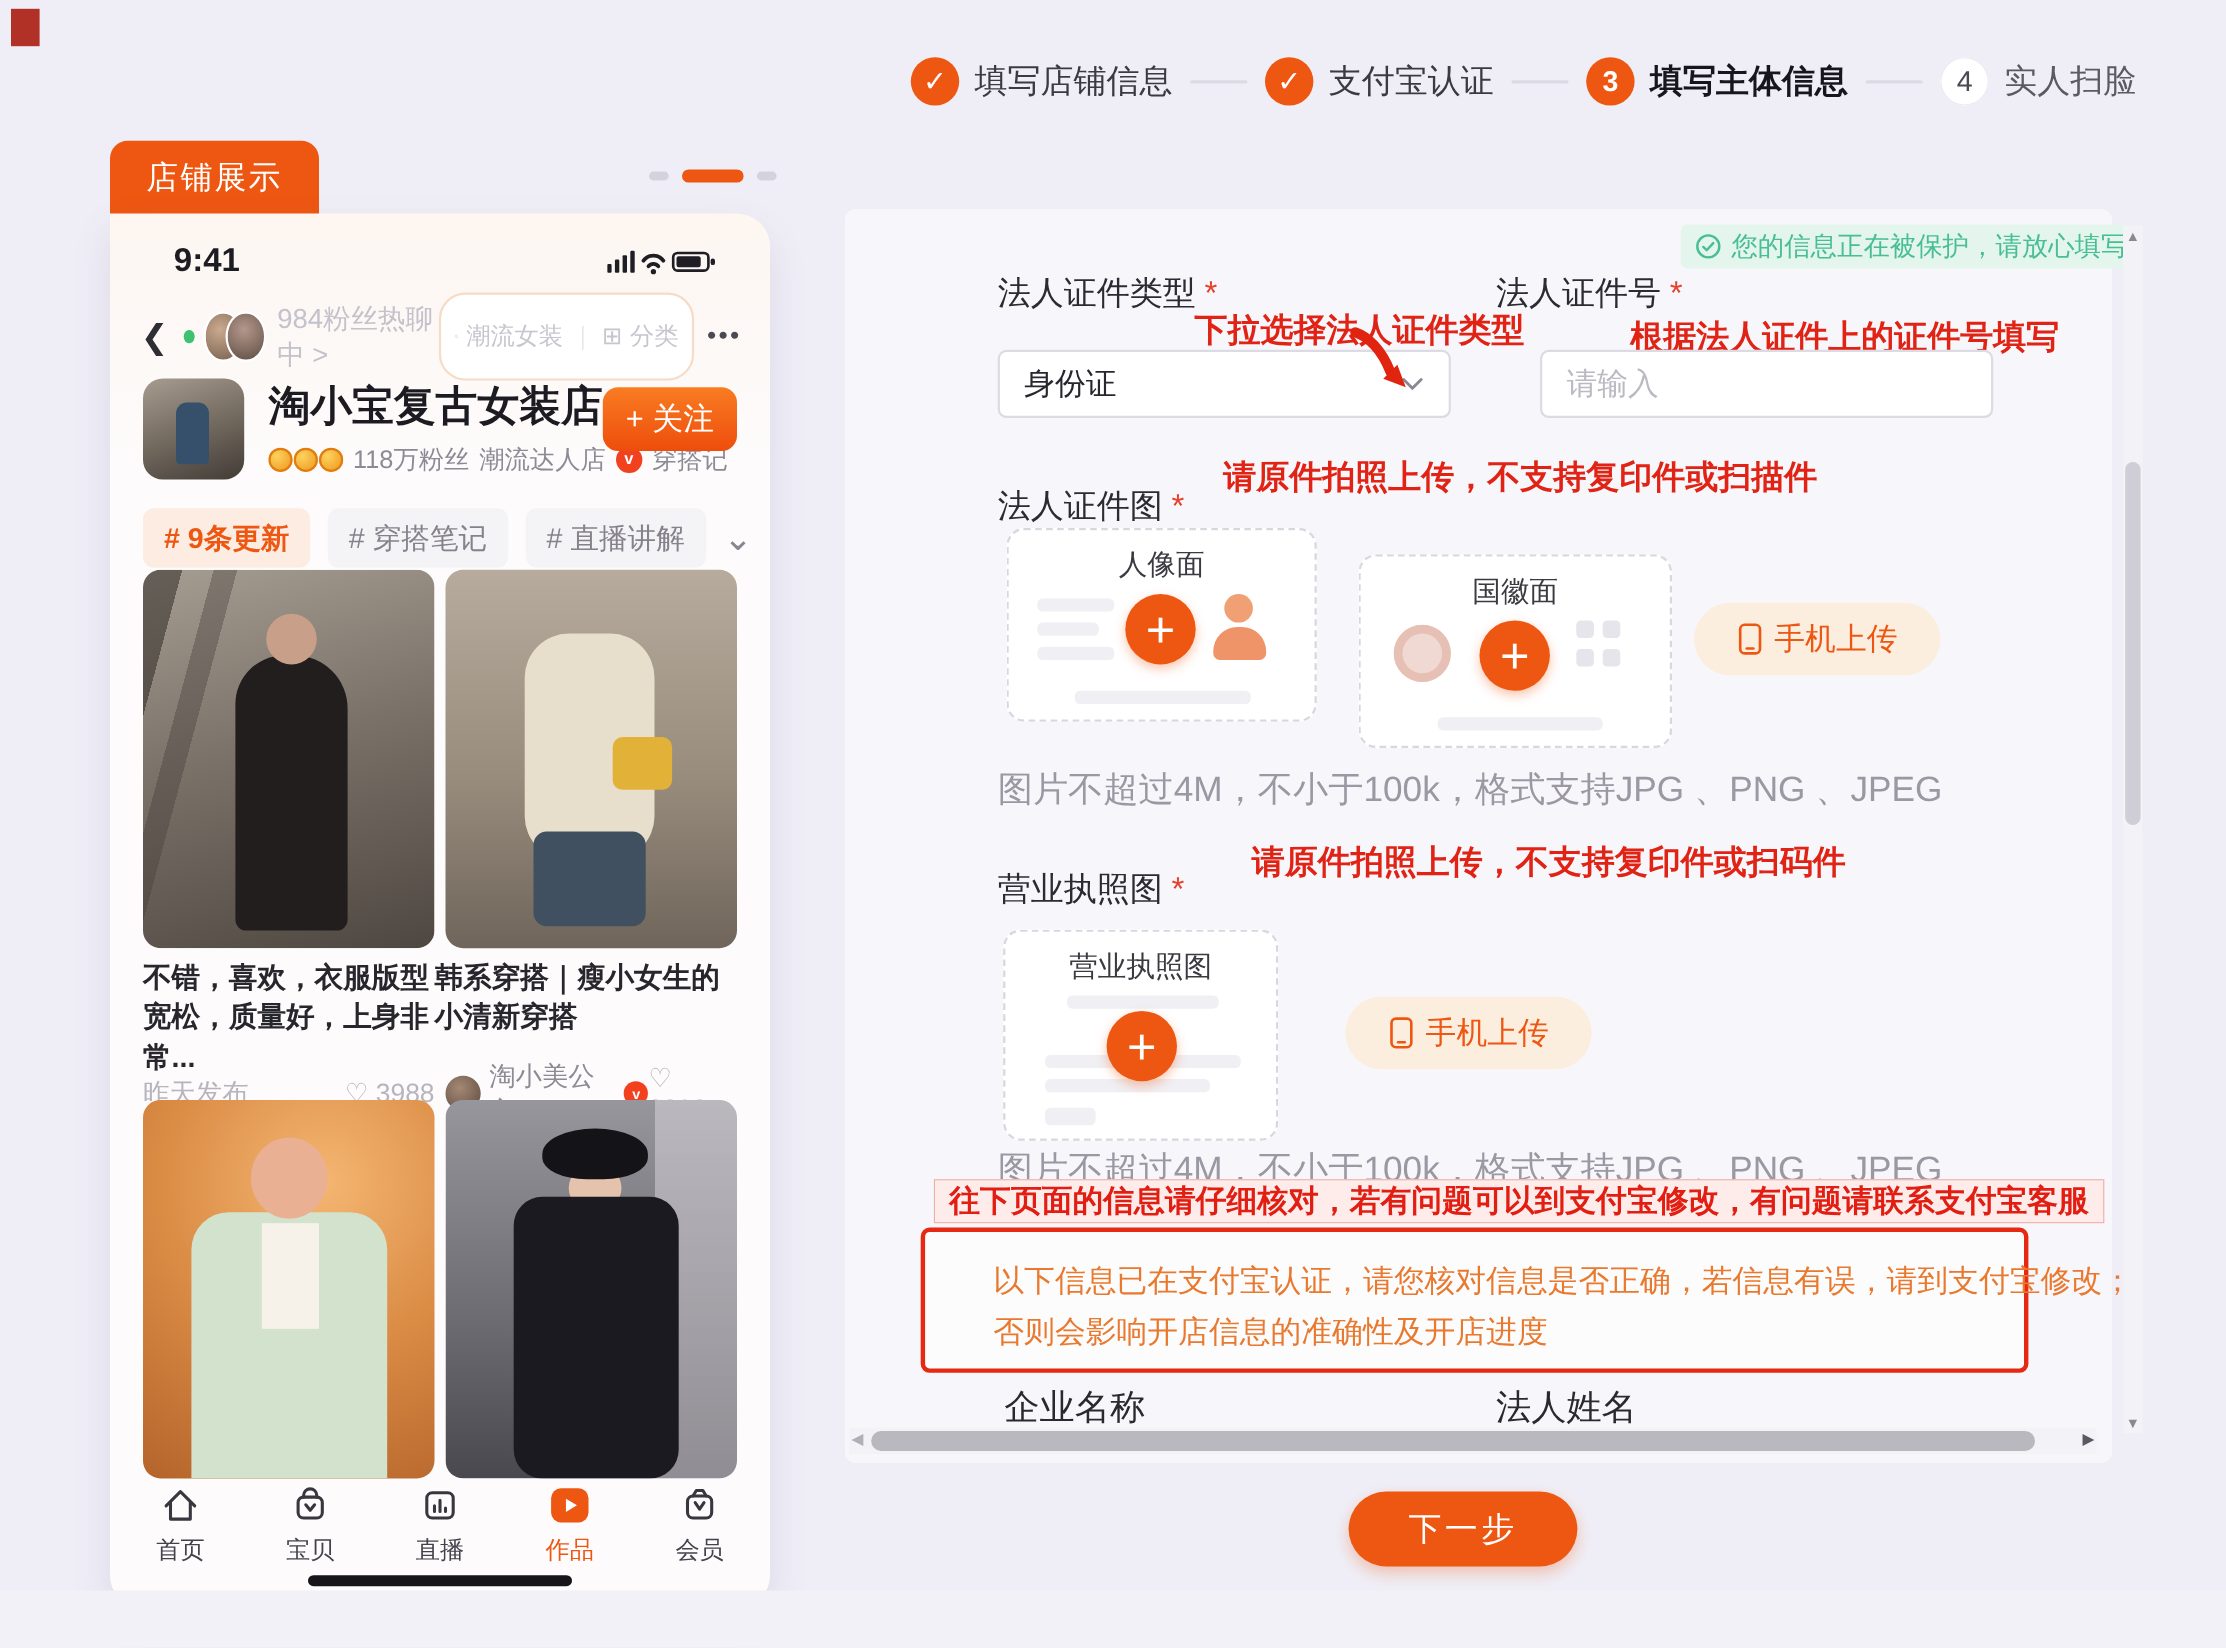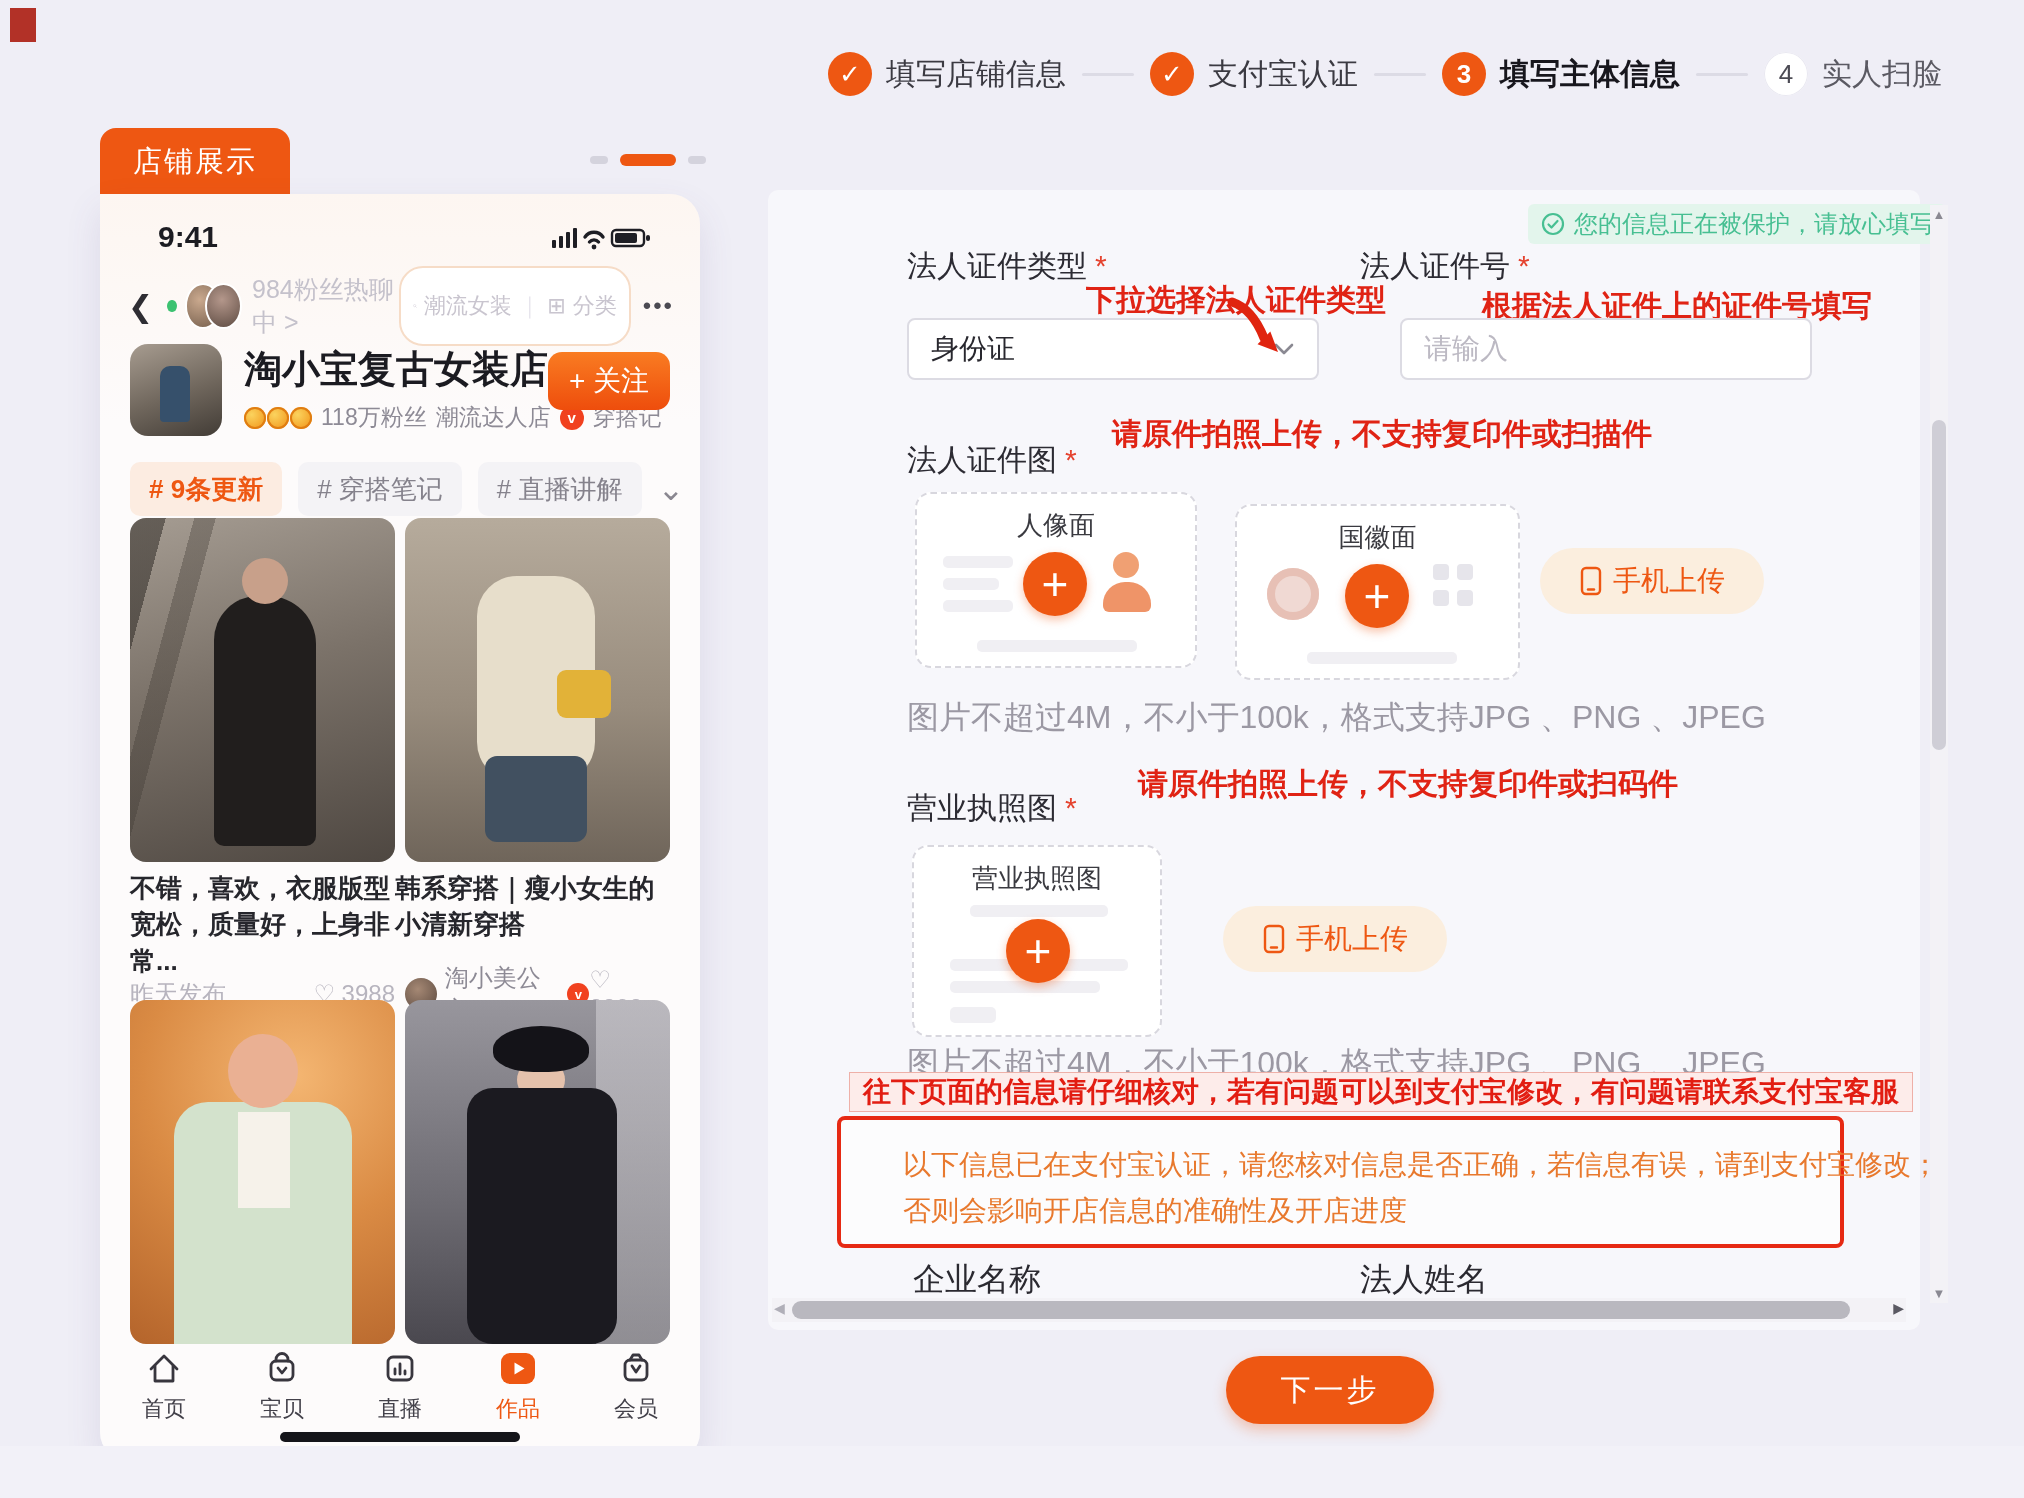--- a/index.html
+++ b/index.html
@@ -379,21 +379,21 @@
       <path d="M60 60 L39.5 52.3 L52.3 39.5 Z" fill="#e0240f"></path>
     </svg>
   </div>
   <input class="f-input" placeholder="请输入" style="">
 
   <div class="f-label" style="left:907px;top:440px;">
     <span>法人证件图</span><span class="star">*</span>
   </div>
   <div class="red-hint" style="left:1112px;top:414px;">请原件拍照上传，不支持复印件或扫描件</div>
 
-  <div class="up-card" style="left:915px;top:492px;width:282px;height:176px;">
+  <div class="up-card" style="left:915px;top:480px;width:282px;height:176px;">
     <div class="title">人像面</div>
     <div class="bar" style="left:26px;top:62px;width:70px;height:12px;"></div>
     <div class="bar" style="left:26px;top:84px;width:56px;height:12px;"></div>
     <div class="bar" style="left:26px;top:106px;width:70px;height:12px;"></div>
     <div class="bar" style="left:60px;top:146px;width:160px;height:12px;"></div>
     <div class="person-head" style="left:196px;top:58px;"></div>
     <div class="person-body" style="left:186px;top:88px;"></div>
     <div class="plus-circle" style="left:106px;top:58px;">+</div>
   </div>
   <div class="up-card" style="left:1235px;top:504px;width:285px;height:176px;">

